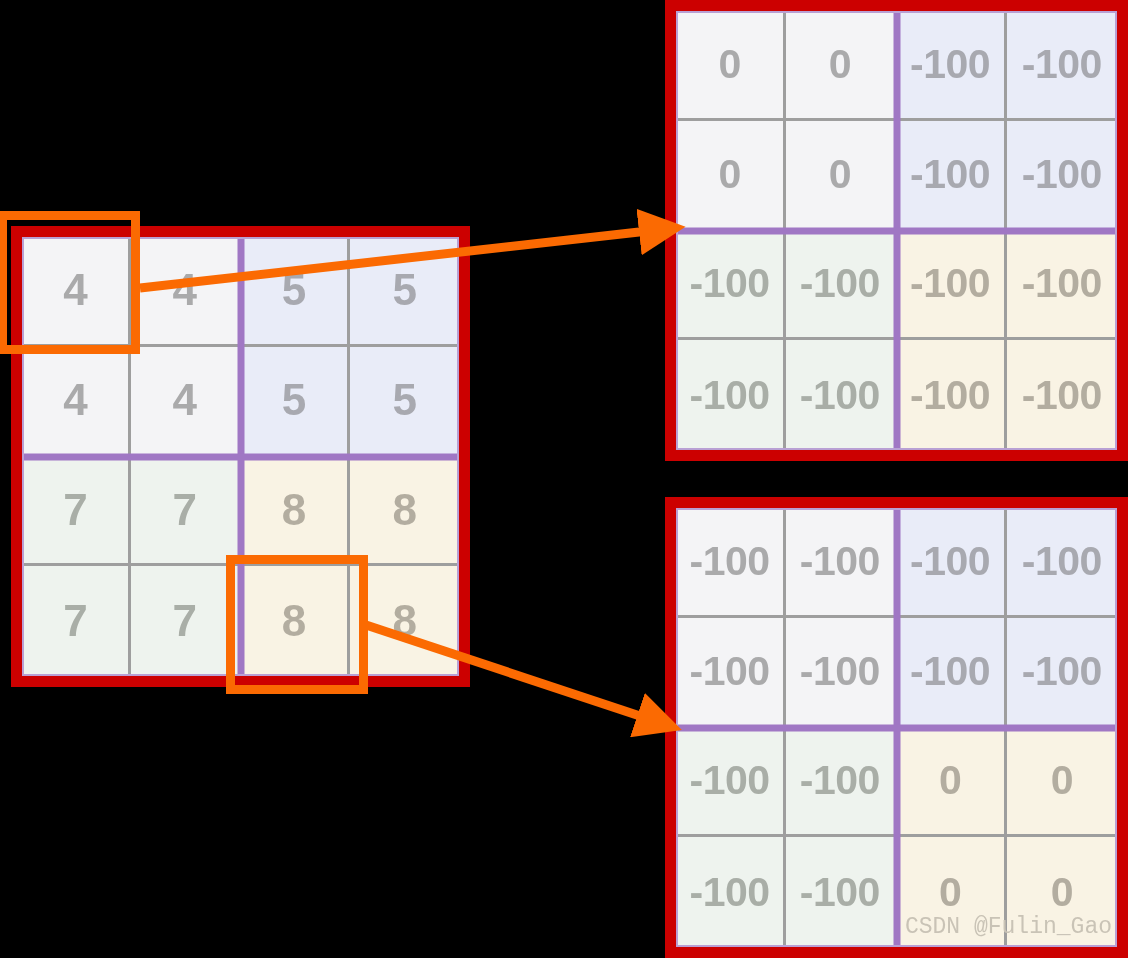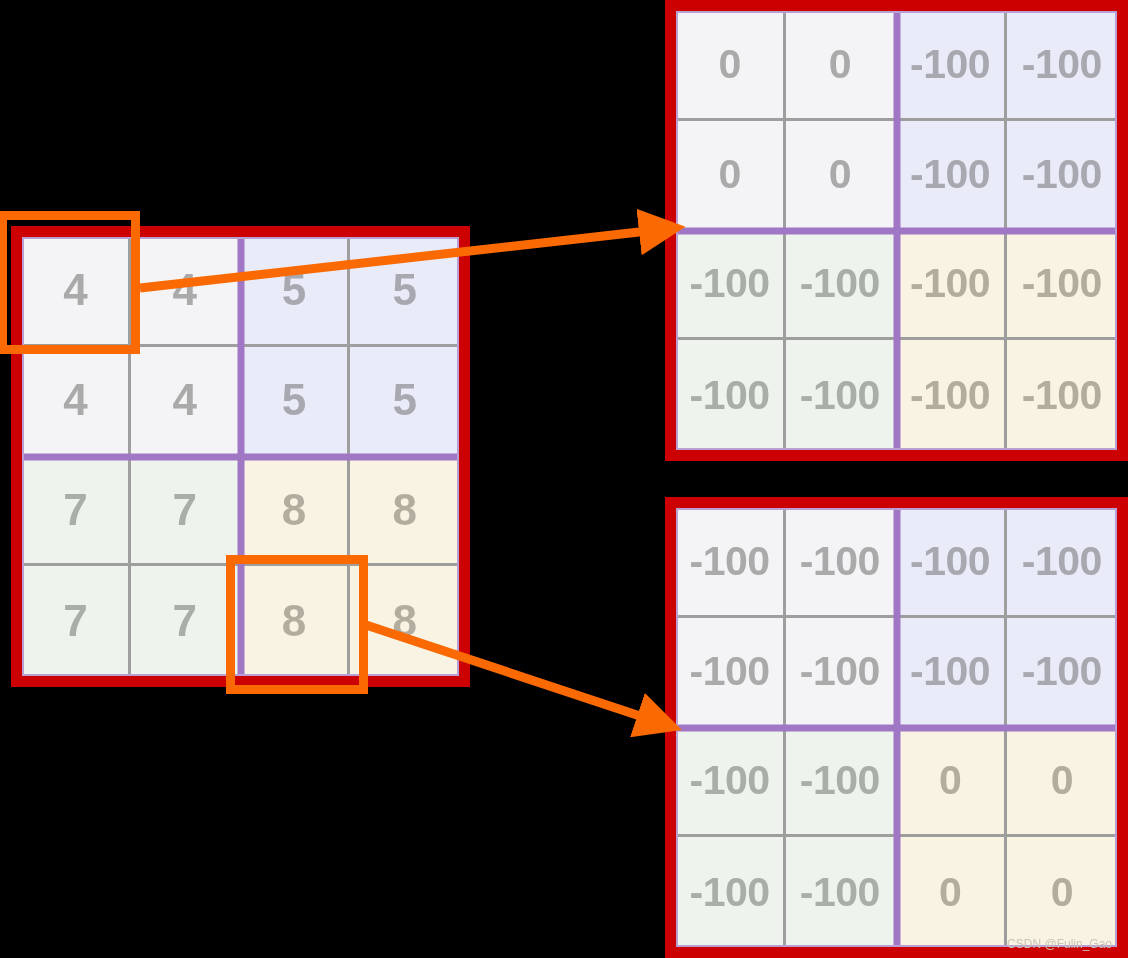--- a/index.html
+++ b/index.html
@@ -126,25 +126,25 @@
     width: 1128px;
     height: 958px;
     z-index: 18;
     pointer-events: none;
   }
 
   
   #watermark {
     position: absolute;
     right: 16px;
-    bottom: 7px;
-    font-size: 12px;
+    bottom: 18px;
+    font-size: 23px;
     color: #c9c3b6;
     z-index: 30;
-    font-family: Liberation Sans, sans-serif;
+    font-family: Liberation Mono, monospace;
     white-space: nowrap;
   }
 </style>
 </head>
 <body>
 
 <div class="stage">
 
   <div class="matrix" id="left-grid">
     <div class="cell q-tl">4</div>

